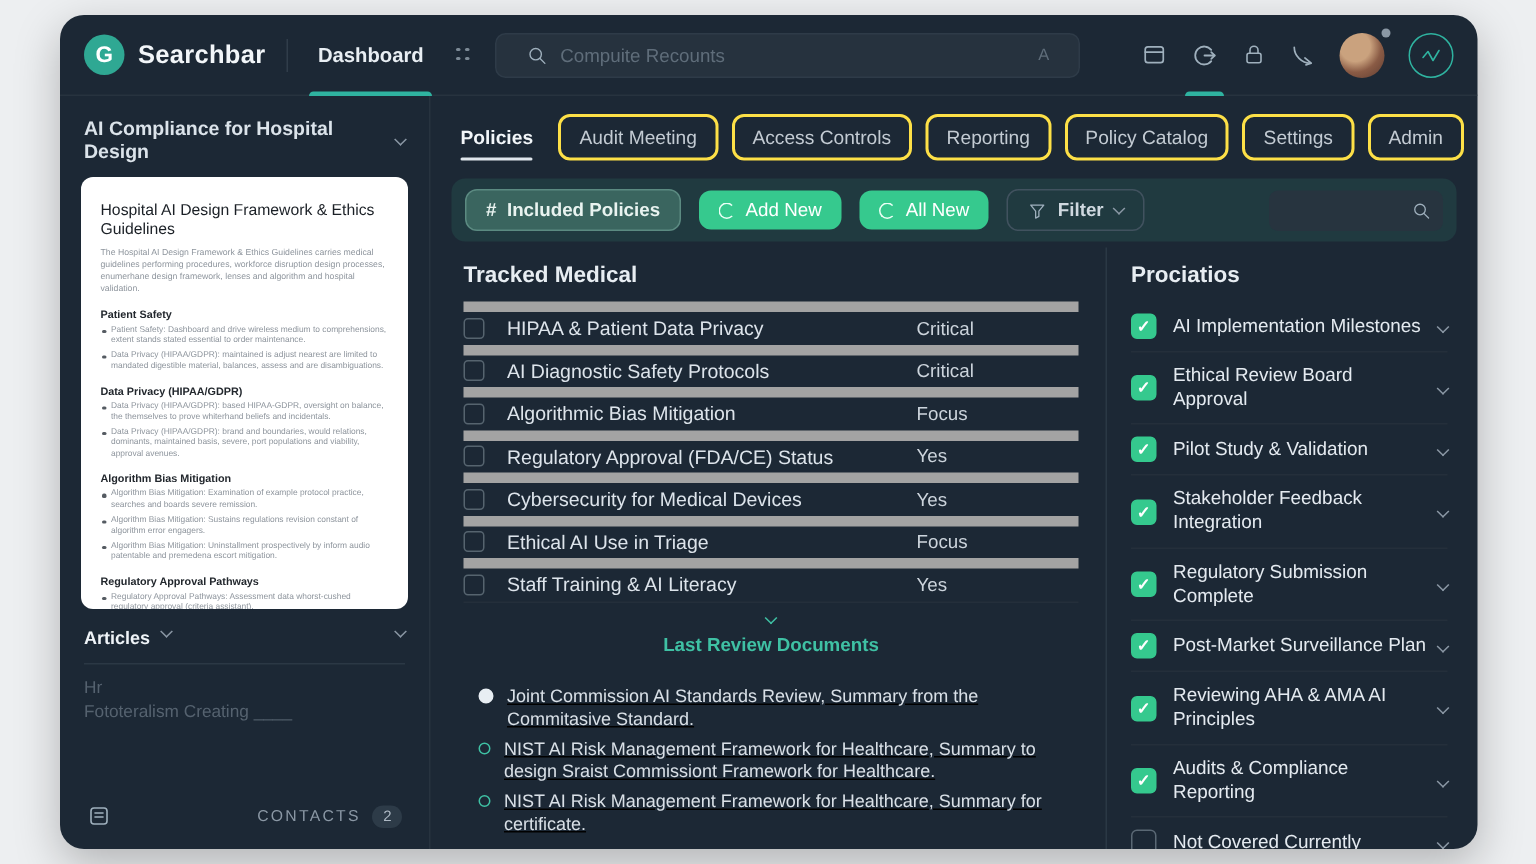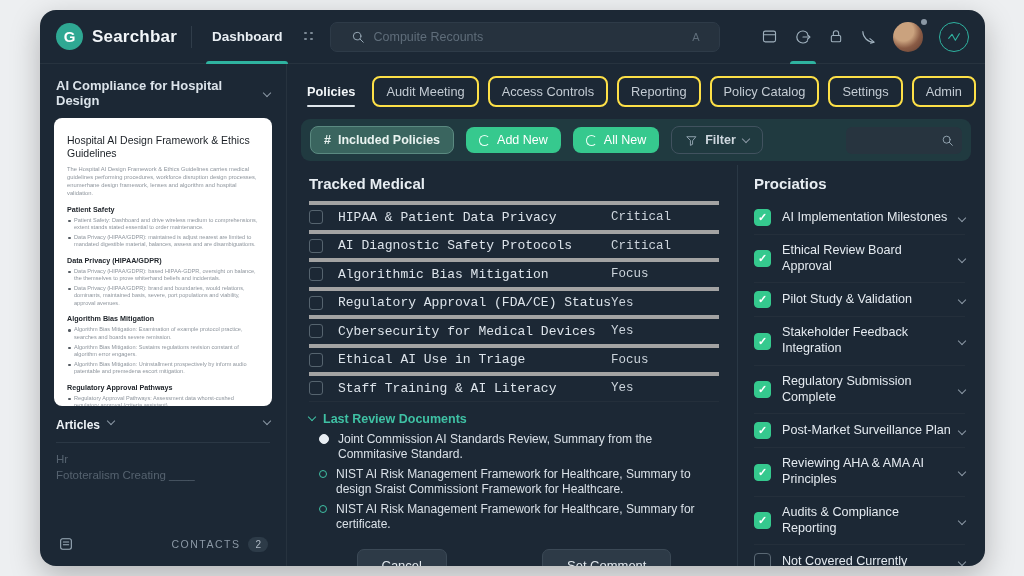--- a/index.html
+++ b/index.html
@@ -65,29 +65,29 @@
   .btn-green{ background:#36c98e; color:#ffffff; font-weight:normal; border:none; }
   .btn-green .oicon{ width:11px; height:11px; border:1.7px solid #eafff5; border-radius:50%; border-right-color:transparent; display:inline-block; }
   .btn-filter{ background:transparent; border:1px solid #41525f; color:#cfd8df; font-weight:600; }
   .tb-search{ margin-left:auto; width:116px; height:27px; background:#27343f; border-radius:6px; display:flex; align-items:center; justify-content:flex-end; padding:0 8px; }
 
   .content{ flex:1; display:flex; min-height:0; padding:0 6px 0 0; }
   .col-left{ flex:1; display:flex; flex-direction:column; padding:10px 18px 0 22px; min-width:0; }
   .col-right{ width:242px; border-left:1px solid #2a3845; display:flex; flex-direction:column; padding:10px 14px 0 16px; }
 
   .sec-title{ color:#e7edf2; font-size:15px; font-weight:bold; padding-bottom:9px; }
-  .trow{ display:flex; align-items:center; height:28.5px; border-top:4px solid #a3a3a3;font-family:Liberation Mono, monospace; }
+  .trow{ display:flex; align-items:center; height:28.5px; border-top:7px solid #a3a3a3; }
   .tcheck{ width:14px; height:14px; border:1.6px solid #56646f; border-radius:3px; flex:0 0 auto; }
   .tlabel{ flex:1; color:#dde4eb; font-size:13px; padding-left:15px; white-space:nowrap; overflow:hidden; }
   .tstatus{ width:108px; color:#ccd4dc; font-size:12.5px; flex:0 0 auto; }
 
   .review{ border-top:1px solid #242f3b; margin-top:0; padding-top:10px; }
-  .review-head{ display:flex; align-items:center; gap:8px; color:#3fc1a4; font-size:12.5px; font-weight:600; }
+  .review-head{ display:flex; align-items:center; gap:8px; color:#3fc1a4; font-size:12.5px; font-weight:600;flex-direction:column; }
   .review-head .chev{ border-color:#3fc1a4; transform:rotate(45deg); margin-top:-3px; }
-  .review-list{ list-style:none; margin:6px 0 0 10px; }
+  .review-list{ list-style:none; margin:20px 0 0 10px;text-decoration:underline; }
   .review-list li{ display:flex; gap:9px; color:#d9e0e7; font-size:12px; line-height:1.3; margin-bottom:4px; max-width:430px; }
   .rmark{ width:8px; height:8px; border-radius:50%; border:1.5px solid #3fc1a4; flex:0 0 auto; margin-top:3px; }
   .rmark.filled{ background:#e8eef3; border-color:#e8eef3; width:10px; height:10px; margin-top:2px; }
 
   .main-footer{ margin-top:auto; display:flex; justify-content:space-around; align-items:center; padding:12px 0 18px; }
   .btn-dark{ background:#2d3a47; border:1px solid #3b4956; color:#dfe6ec; font-size:13px; border-radius:7px; padding:8px 24px; }
 
   .pitem{ display:flex; align-items:center; padding:8px 0; border-bottom:1px solid #242f3b; }
   .pcheck{ width:17px; height:17px; border-radius:4px; border:1.6px solid #5a6874; flex:0 0 auto; position:relative; }
   .pcheck.checked{ background:#35c98e; border-color:#35c98e; }

